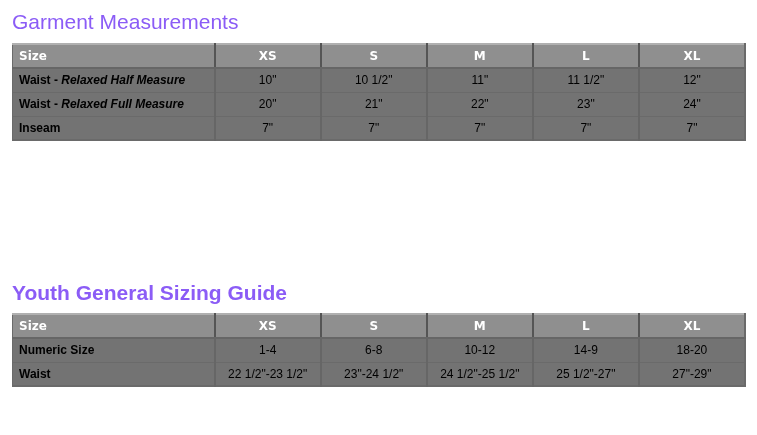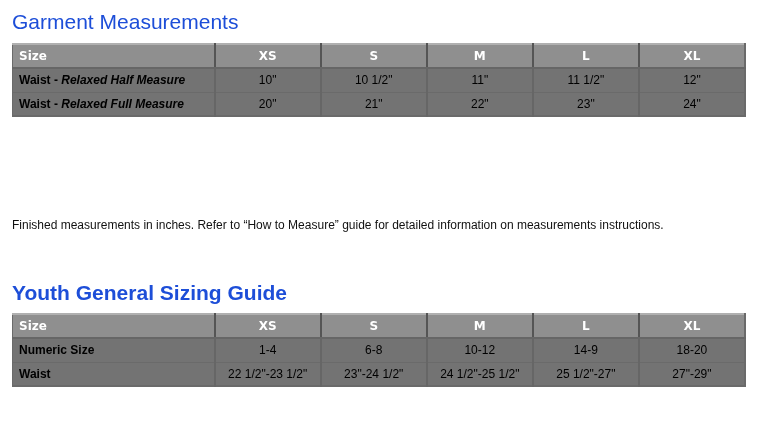--- a/index.html
+++ b/index.html
@@ -13,21 +13,21 @@
       color: #000000;
     }
     .page { position: relative; width: 757px; height: 435px; }
     .section-title {
       position: absolute;
       left: 12px;
       font-size: 21px;
       font-weight: normal;
       margin: 0;
       line-height: 24px;
-      color: #1d4ed8;
+      color: #8b5cf6;
     }
     #title-garment { top: 10px; }
     #title-youth { top: 281px; font-weight: bold; }
 
     table.size-table {
       position: absolute;
       left: 12px;
       width: 734px;
       border-collapse: collapse;
       table-layout: fixed;
@@ -124,24 +124,31 @@
         <td>12"</td>
       </tr>
       <tr>
         <td class="row-label"><span>Waist - </span><span class="sub">Relaxed Full Measure</span></td>
         <td>20"</td>
         <td>21"</td>
         <td>22"</td>
         <td>23"</td>
         <td>24"</td>
       </tr>
+      <tr>
+        <td class="row-label"><span>Inseam</span></td>
+        <td>7"</td>
+        <td>7"</td>
+        <td>7"</td>
+        <td>7"</td>
+        <td>7"</td>
+      </tr>
     </tbody>
   </table>
 
-  <p class="note">Finished measurements in inches. Refer to “How to Measure” guide for detailed information on measurements instructions.</p>
 
   <h2 class="section-title" id="title-youth">Youth General Sizing Guide</h2>
 
   <table class="size-table" id="youth-table">
     <colgroup>
       <col class="c-label">
         <col class="c-size">
         <col class="c-size">
         <col class="c-size">
         <col class="c-size">

